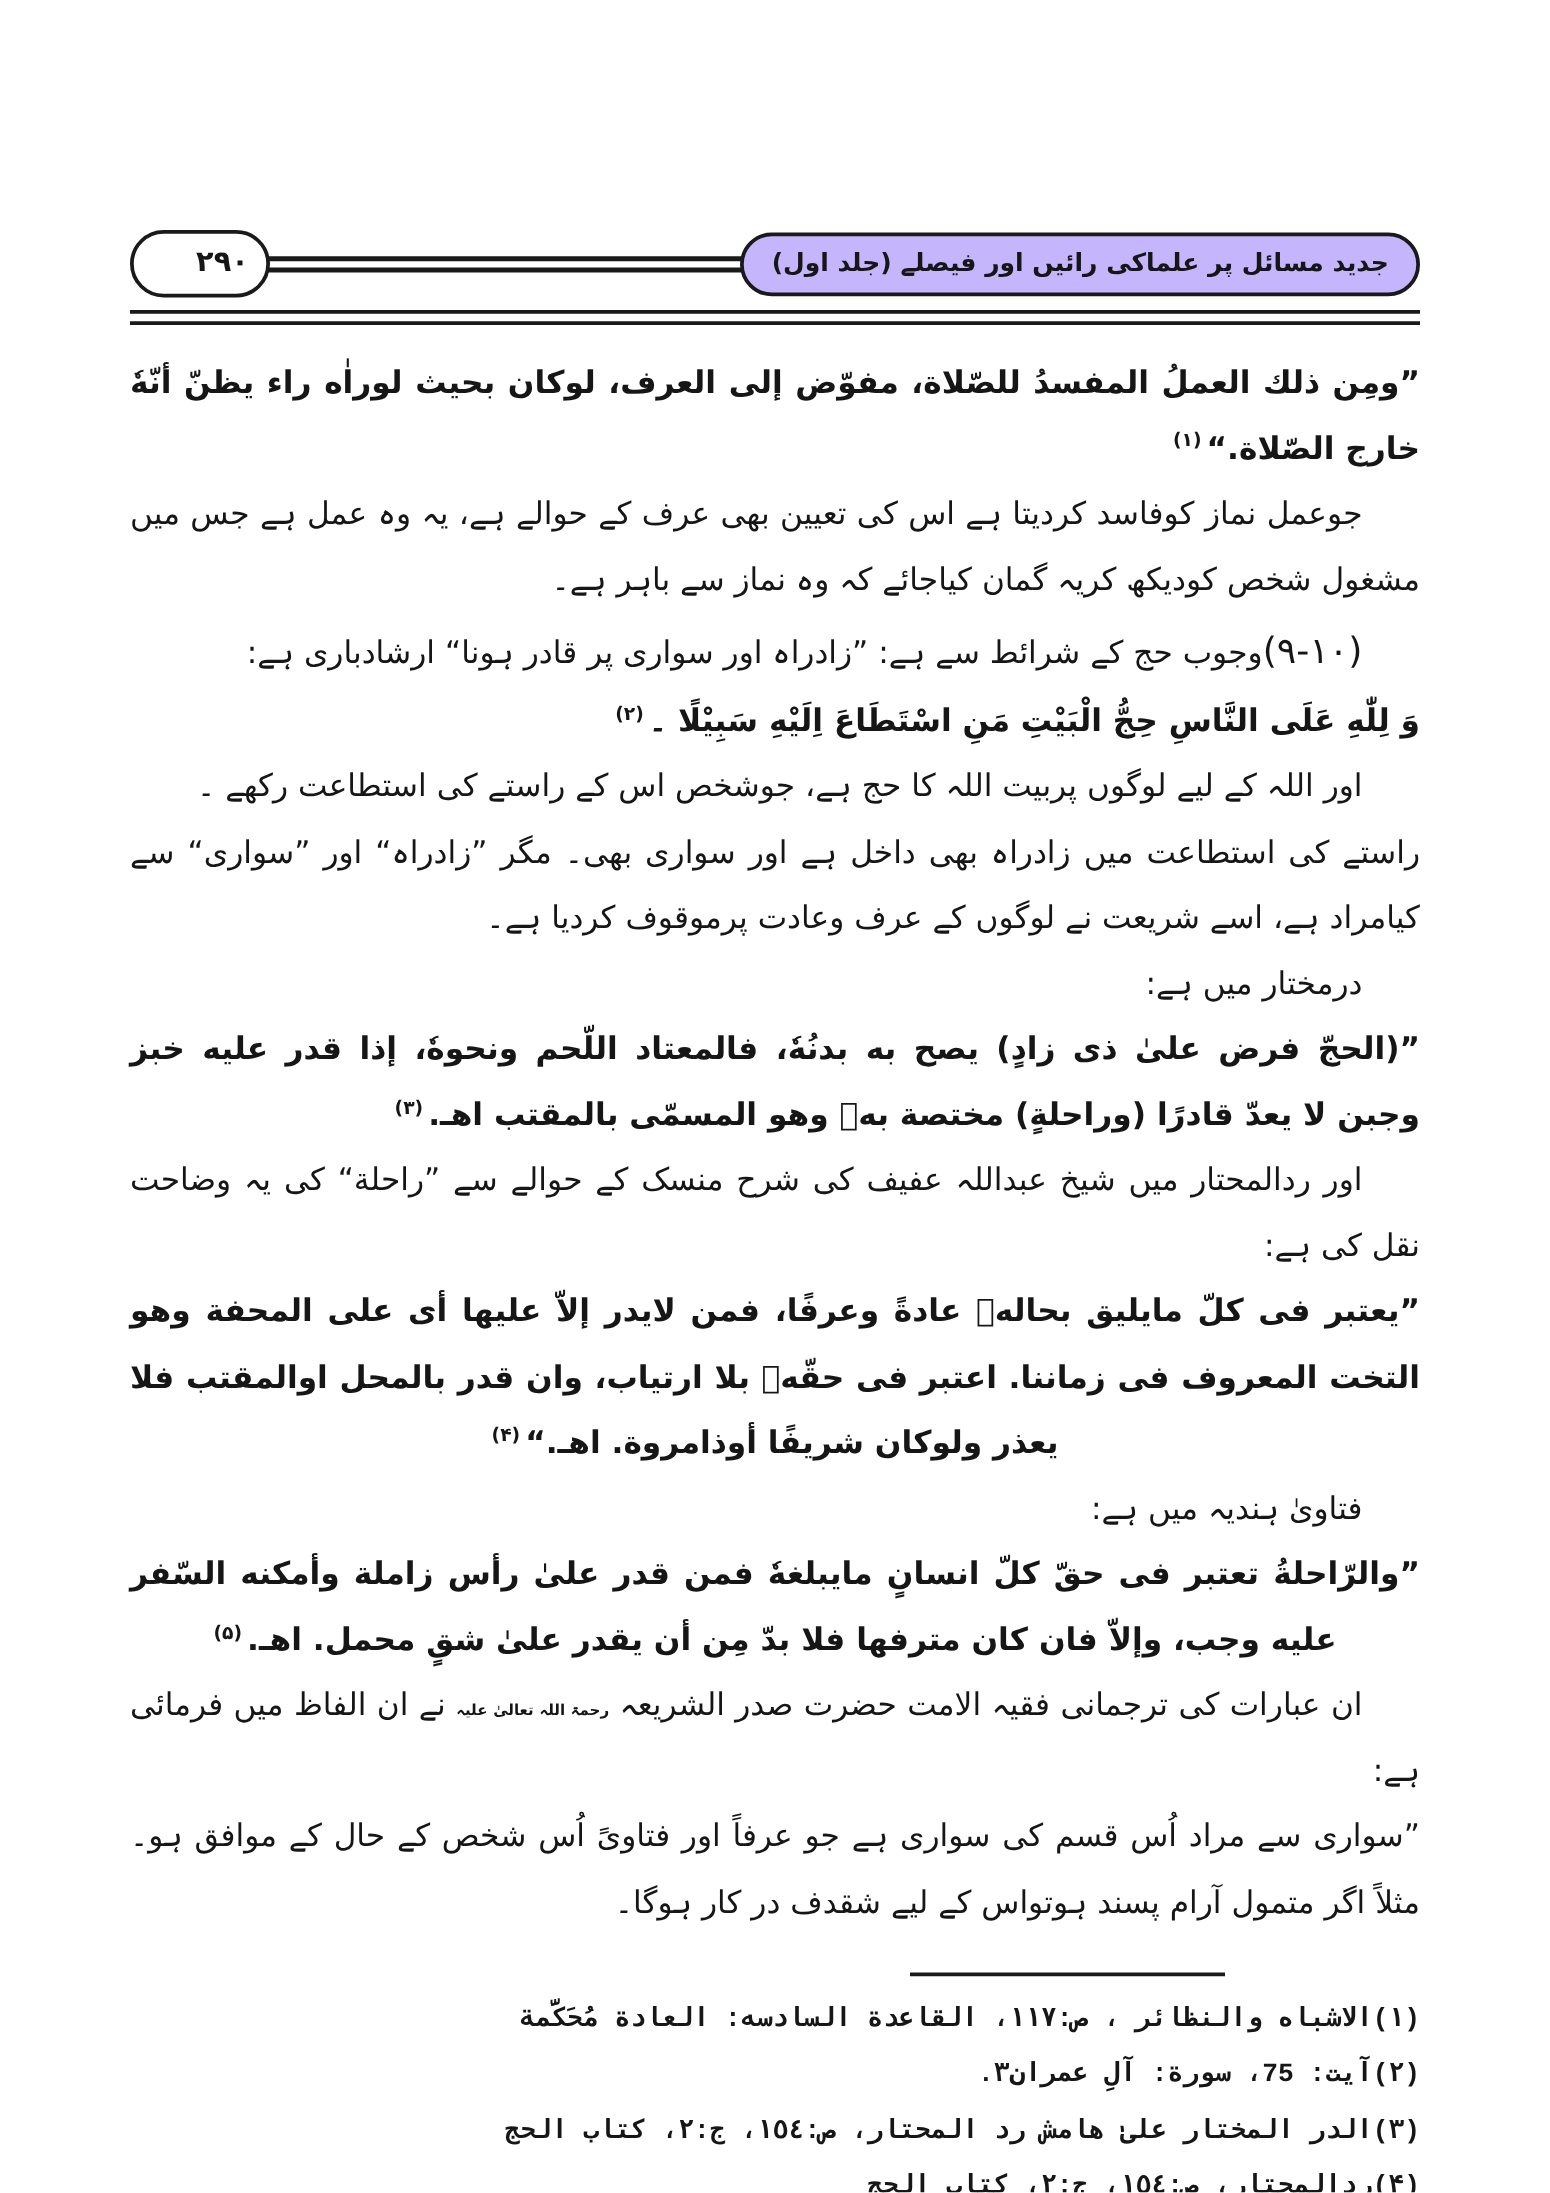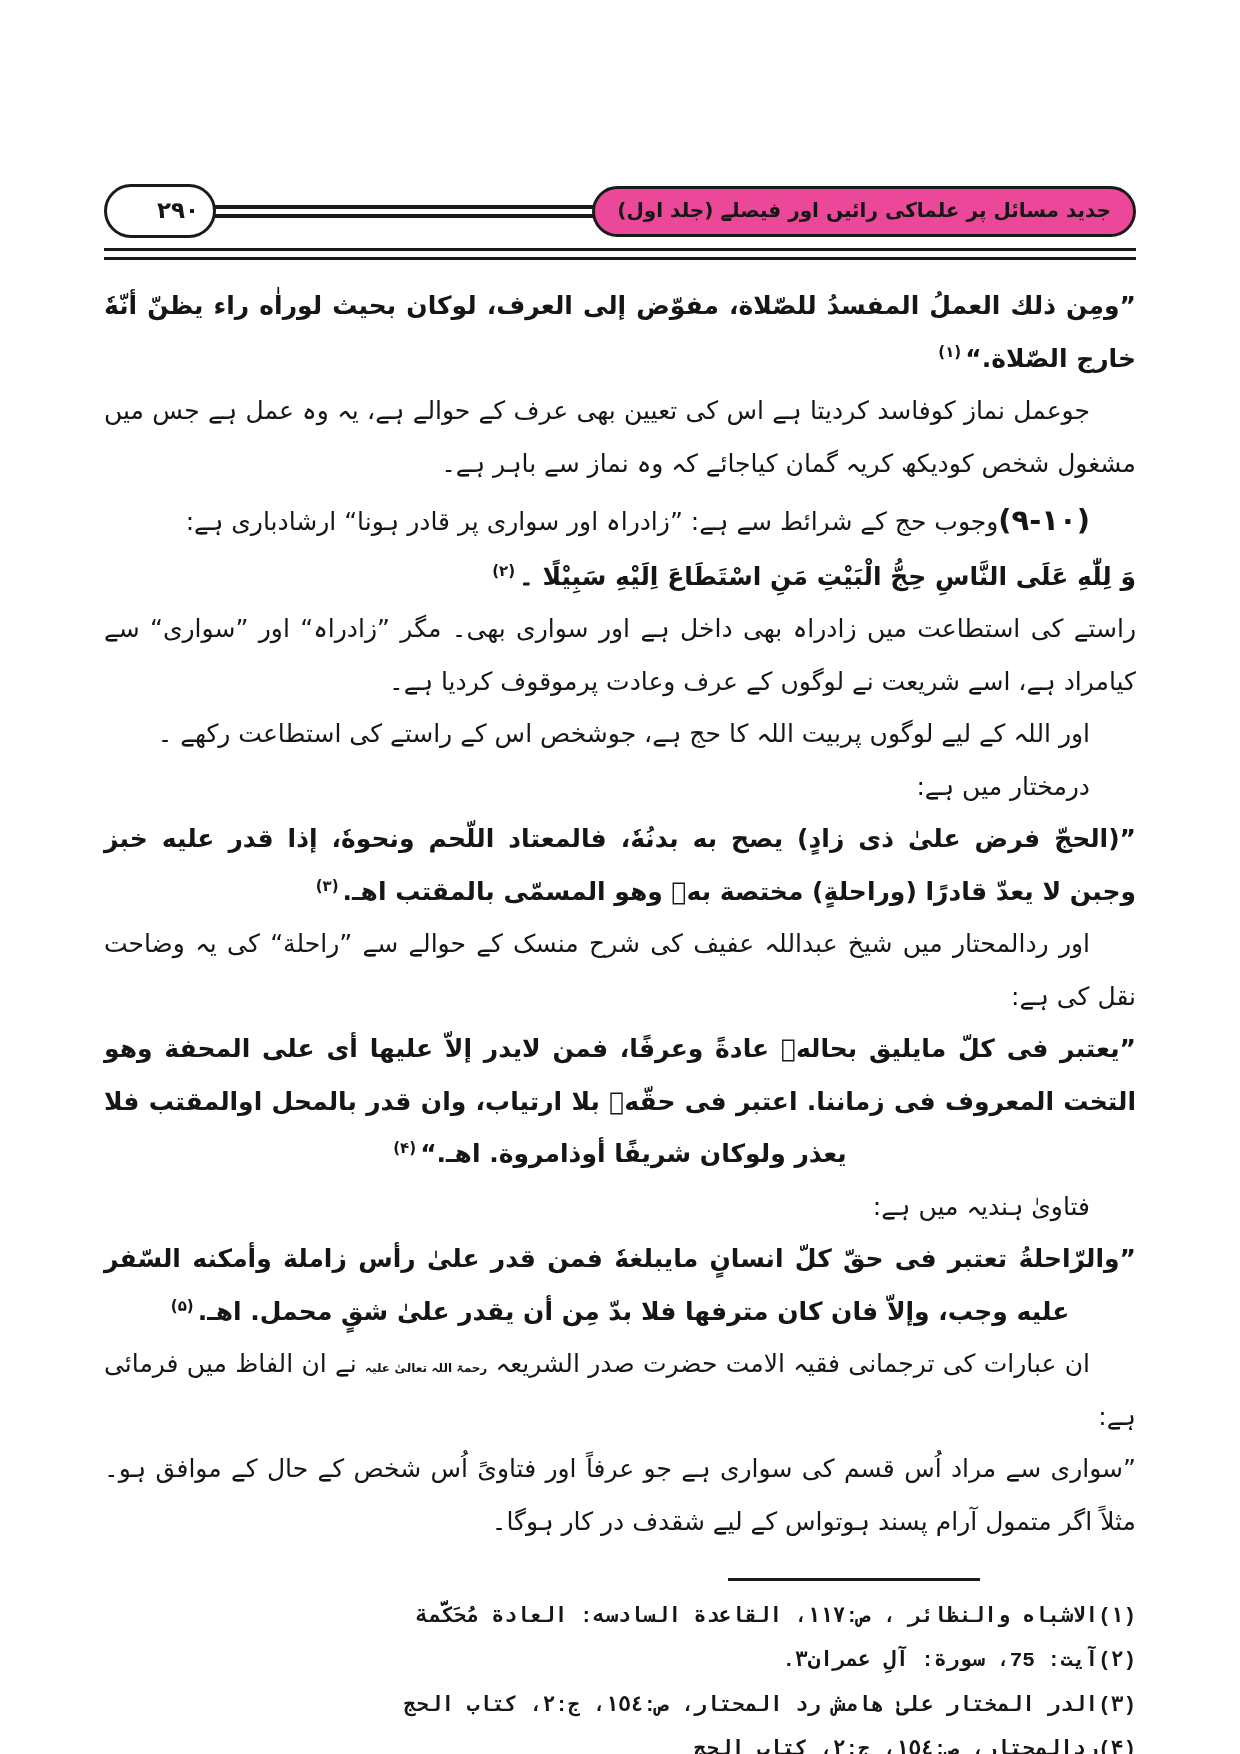--- a/index.html
+++ b/index.html
@@ -12,21 +12,21 @@
     direction:rtl;
     font-family:"DejaVu Sans", sans-serif;
     overflow:hidden;
   }
   
   .header-row{display:flex;align-items:center;}
   .title-box{
     border:3px solid #1a1a1a;border-radius:28px;
     padding:9px 22px 12px 22px;
     font-size:20px;font-weight:bold;white-space:nowrap;
-    background:#ec4899;z-index:2;
+    background:#c4b5fd;z-index:2;
   }
   .connector{
     flex:1;height:5px;margin:0 -4px;
     border-top:4px solid #1a1a1a;border-bottom:4px solid #1a1a1a;
   }
   .page-pill{
     border:3px solid #1a1a1a;border-radius:30px;
     min-width:78px;padding:10px 14px 12px 14px;
     text-align:right;font-size:23px;font-weight:bold;
     background:#fff;z-index:2;
@@ -36,21 +36,21 @@
     border-top:3px solid #1a1a1a;border-bottom:3px solid #1a1a1a;
   }
   
   main{margin-top:20px;font-size:25px;line-height:2.1;text-align:justify;}
   main p{margin:0;padding:0;}
   .arabic{font-weight:bold;}
   .urdu{font-weight:normal;}
   .indent{text-indent:46px;}
   .center-last{text-align-last:center;}
   .fn-marker{font-size:15px;font-weight:bold;vertical-align:super;line-height:0;margin-right:4px;}
-  .heading-num{font-weight:bold;font-size:29px;letter-spacing:1px;}
+  .heading-num{font-weight:normal;font-size:29px;letter-spacing:1px;}
   .honorific{font-size:12px;font-weight:bold;}
   
   footer{margin-top:30px;}
   .fn-divider{
     width:252px;height:0;border-top:3px solid #1a1a1a;
     margin:0 156px 14px auto;
   }
   .footnotes{font-size:21px;line-height:2.1;text-align:right;font-weight:bold;}
   .footnote{display:block;font-family:Liberation Mono, monospace;}
 </style>
@@ -75,23 +75,23 @@
   <main>
 
     <p class="arabic"><span>”ومِن ذلك العملُ المفسدُ للصّلاة، مفوّض إلى العرف، لوكان بحيث لوراٰه راء يظنّ أنّهٗ خارج الصّلاة.“</span><span class="fn-marker">(١)</span></p>
 
     <p class="urdu indent"><span>جوعمل نماز کوفاسد کردیتا ہے اس کی تعیین بھی عرف کے حوالے ہے، یہ وہ عمل ہے جس میں مشغول شخص کودیکھ کریہ گمان کیاجائے کہ وہ نماز سے باہر ہے۔</span></p>
 
     <p class="urdu indent"><span class="heading-num">(۹-۱۰)</span><span>وجوب حج کے شرائط سے ہے: ”زادراہ اور سواری پر قادر ہونا“ ارشادباری ہے:</span></p>
 
     <p class="arabic"><span>وَ لِلّٰهِ عَلَى النَّاسِ حِجُّ الْبَيْتِ مَنِ اسْتَطَاعَ اِلَيْهِ سَبِيْلًا ۔</span><span class="fn-marker">(٢)</span></p>
 
+    <p class="urdu indent"><span>اور اللہ کے لیے لوگوں پربیت اللہ کا حج ہے، جوشخص اس کے راستے کی استطاعت رکھے ۔</span></p>
+
     <p class="urdu"><span>راستے کی استطاعت میں زادراہ بھی داخل ہے اور سواری بھی۔ مگر ”زادراہ“ اور ”سواری“ سے کیامراد ہے، اسے شریعت نے لوگوں کے عرف وعادت پرموقوف کردیا ہے۔</span></p>
-
-    <p class="urdu indent"><span>اور اللہ کے لیے لوگوں پربیت اللہ کا حج ہے، جوشخص اس کے راستے کی استطاعت رکھے ۔</span></p>
 
     <p class="urdu indent"><span>درمختار میں ہے:</span></p>
 
     <p class="arabic"><span>”(الحجّ فرض علىٰ ذى زادٍ) يصح به بدنُهٗ، فالمعتاد اللّحم ونحوهٗ، إذا قدر عليه خبز وجبن لا يعدّ قادرًا (وراحلةٍ) مختصة بهٖ وهو المسمّى بالمقتب اهـ.</span><span class="fn-marker">(٣)</span></p>
 
     <p class="urdu indent"><span>اور ردالمحتار میں شیخ عبداللہ عفیف کی شرح منسک کے حوالے سے ”راحلة“ کی یہ وضاحت نقل کی ہے:</span></p>
 
     <p class="arabic center-last"><span>”يعتبر فى كلّ مايليق بحالهٖ عادةً وعرفًا، فمن لايدر إلاّ عليها أى على المحفة وهو التخت المعروف فى زماننا. اعتبر فى حقّهٖ بلا ارتياب، وان قدر بالمحل اوالمقتب فلا يعذر ولوكان شريفًا أوذامروة. اهـ.“</span><span class="fn-marker">(۴)</span></p>
 
     <p class="urdu indent"><span>فتاویٰ ہندیہ میں ہے:</span></p>

